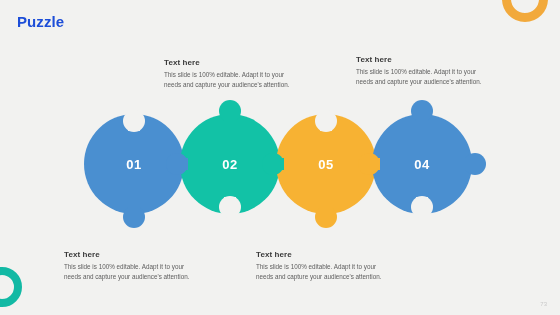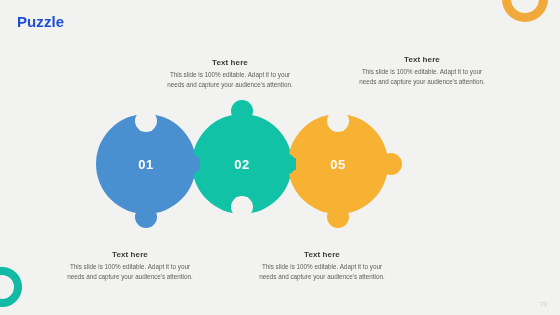--- a/index.html
+++ b/index.html
@@ -50,21 +50,21 @@
     top: 13px;
     font-size: 15px;
     font-weight: bold;
     color: #1d4ed8;
     letter-spacing: 0.1px;
   }
 
   
   .puzzle-row {
     position: absolute;
-    left: 16px;
+    left: 4px;
     top: 104px;
     width: 524px;
     height: 120px;
   }
   .piece {
     position: absolute;
     top: 0;
     width: 120px;
     height: 120px;
   }
@@ -92,21 +92,20 @@
     font-weight: bold;
     color: #ffffff;
     letter-spacing: 0.4px;
     pointer-events: none;
   }
 
   
   .txt-block {
     position: absolute;
     width: 132px;
-    text-align: center;
   }
   .txt-head {
     font-size: 8px;
     font-weight: bold;
     color: #3a3a3a;
     margin-bottom: 3px;
     letter-spacing: 0.1px;
   }
   .txt-body {
     font-size: 6.3px;
@@ -192,20 +191,40 @@
           <rect x="7" y="54" width="11" height="12"></rect>
         </g>
         <g fill="#f2f2f0">
           <circle cx="60" cy="17" r="11"></circle>
           <rect x="54" y="17" width="12" height="10"></rect>
         </g>
       </svg>
       <div class="piece-num">05</div>
     </div>
 
+    <div class="piece piece-4">
+      <svg viewBox="0 0 120 120" xmlns="http://www.w3.org/2000/svg">
+        <g fill="#4A8FD0">
+          <circle cx="60" cy="60" r="50"></circle>
+          <circle cx="60" cy="7" r="11"></circle>
+          <rect x="54" y="7" width="12" height="12"></rect>
+          <circle cx="113" cy="60" r="11"></circle>
+          <rect x="100" y="54" width="12" height="12"></rect>
+        </g>
+        <g fill="#F7B233">
+          <circle cx="7" cy="60" r="11"></circle>
+          <rect x="7" y="54" width="11" height="12"></rect>
+        </g>
+        <g fill="#f2f2f0">
+          <circle cx="60" cy="103" r="11"></circle>
+          <rect x="54" y="93" width="12" height="10"></rect>
+        </g>
+      </svg>
+      <div class="piece-num">04</div>
+    </div>
 
   </div>
 
   <div class="txt-block txt-top-2">
     <div class="txt-head">Text here</div>
     <div class="txt-body">This slide is 100% editable. Adapt it to your needs and capture your audience's attention.</div>
   </div>
 
   <div class="txt-block txt-top-4">
     <div class="txt-head">Text here</div>

